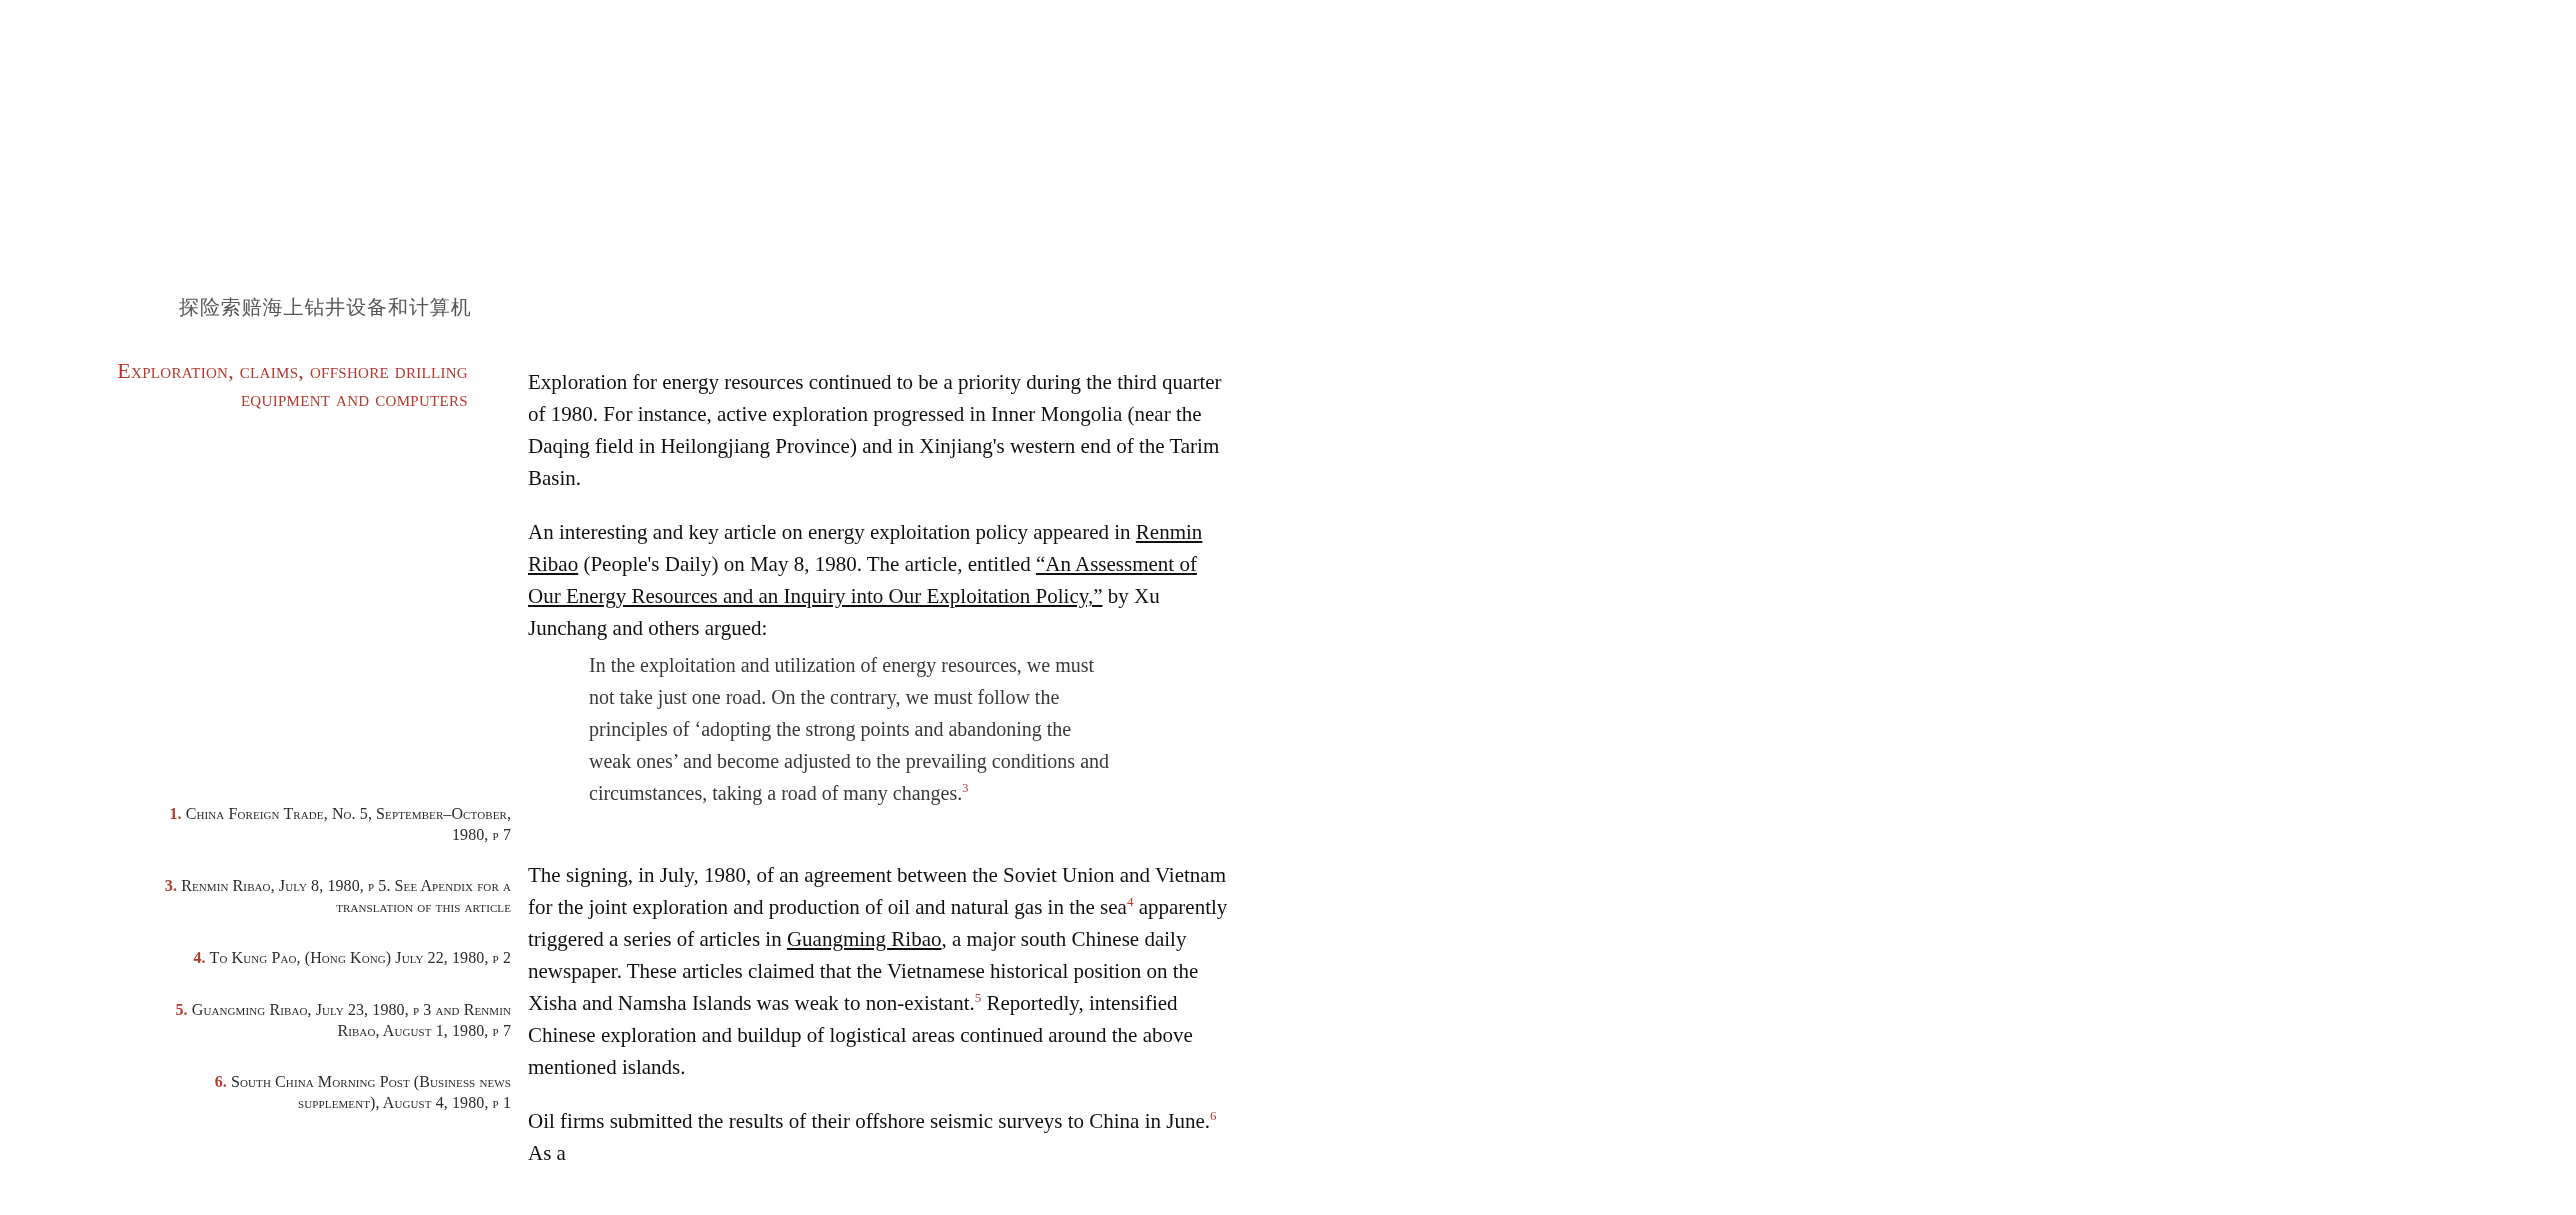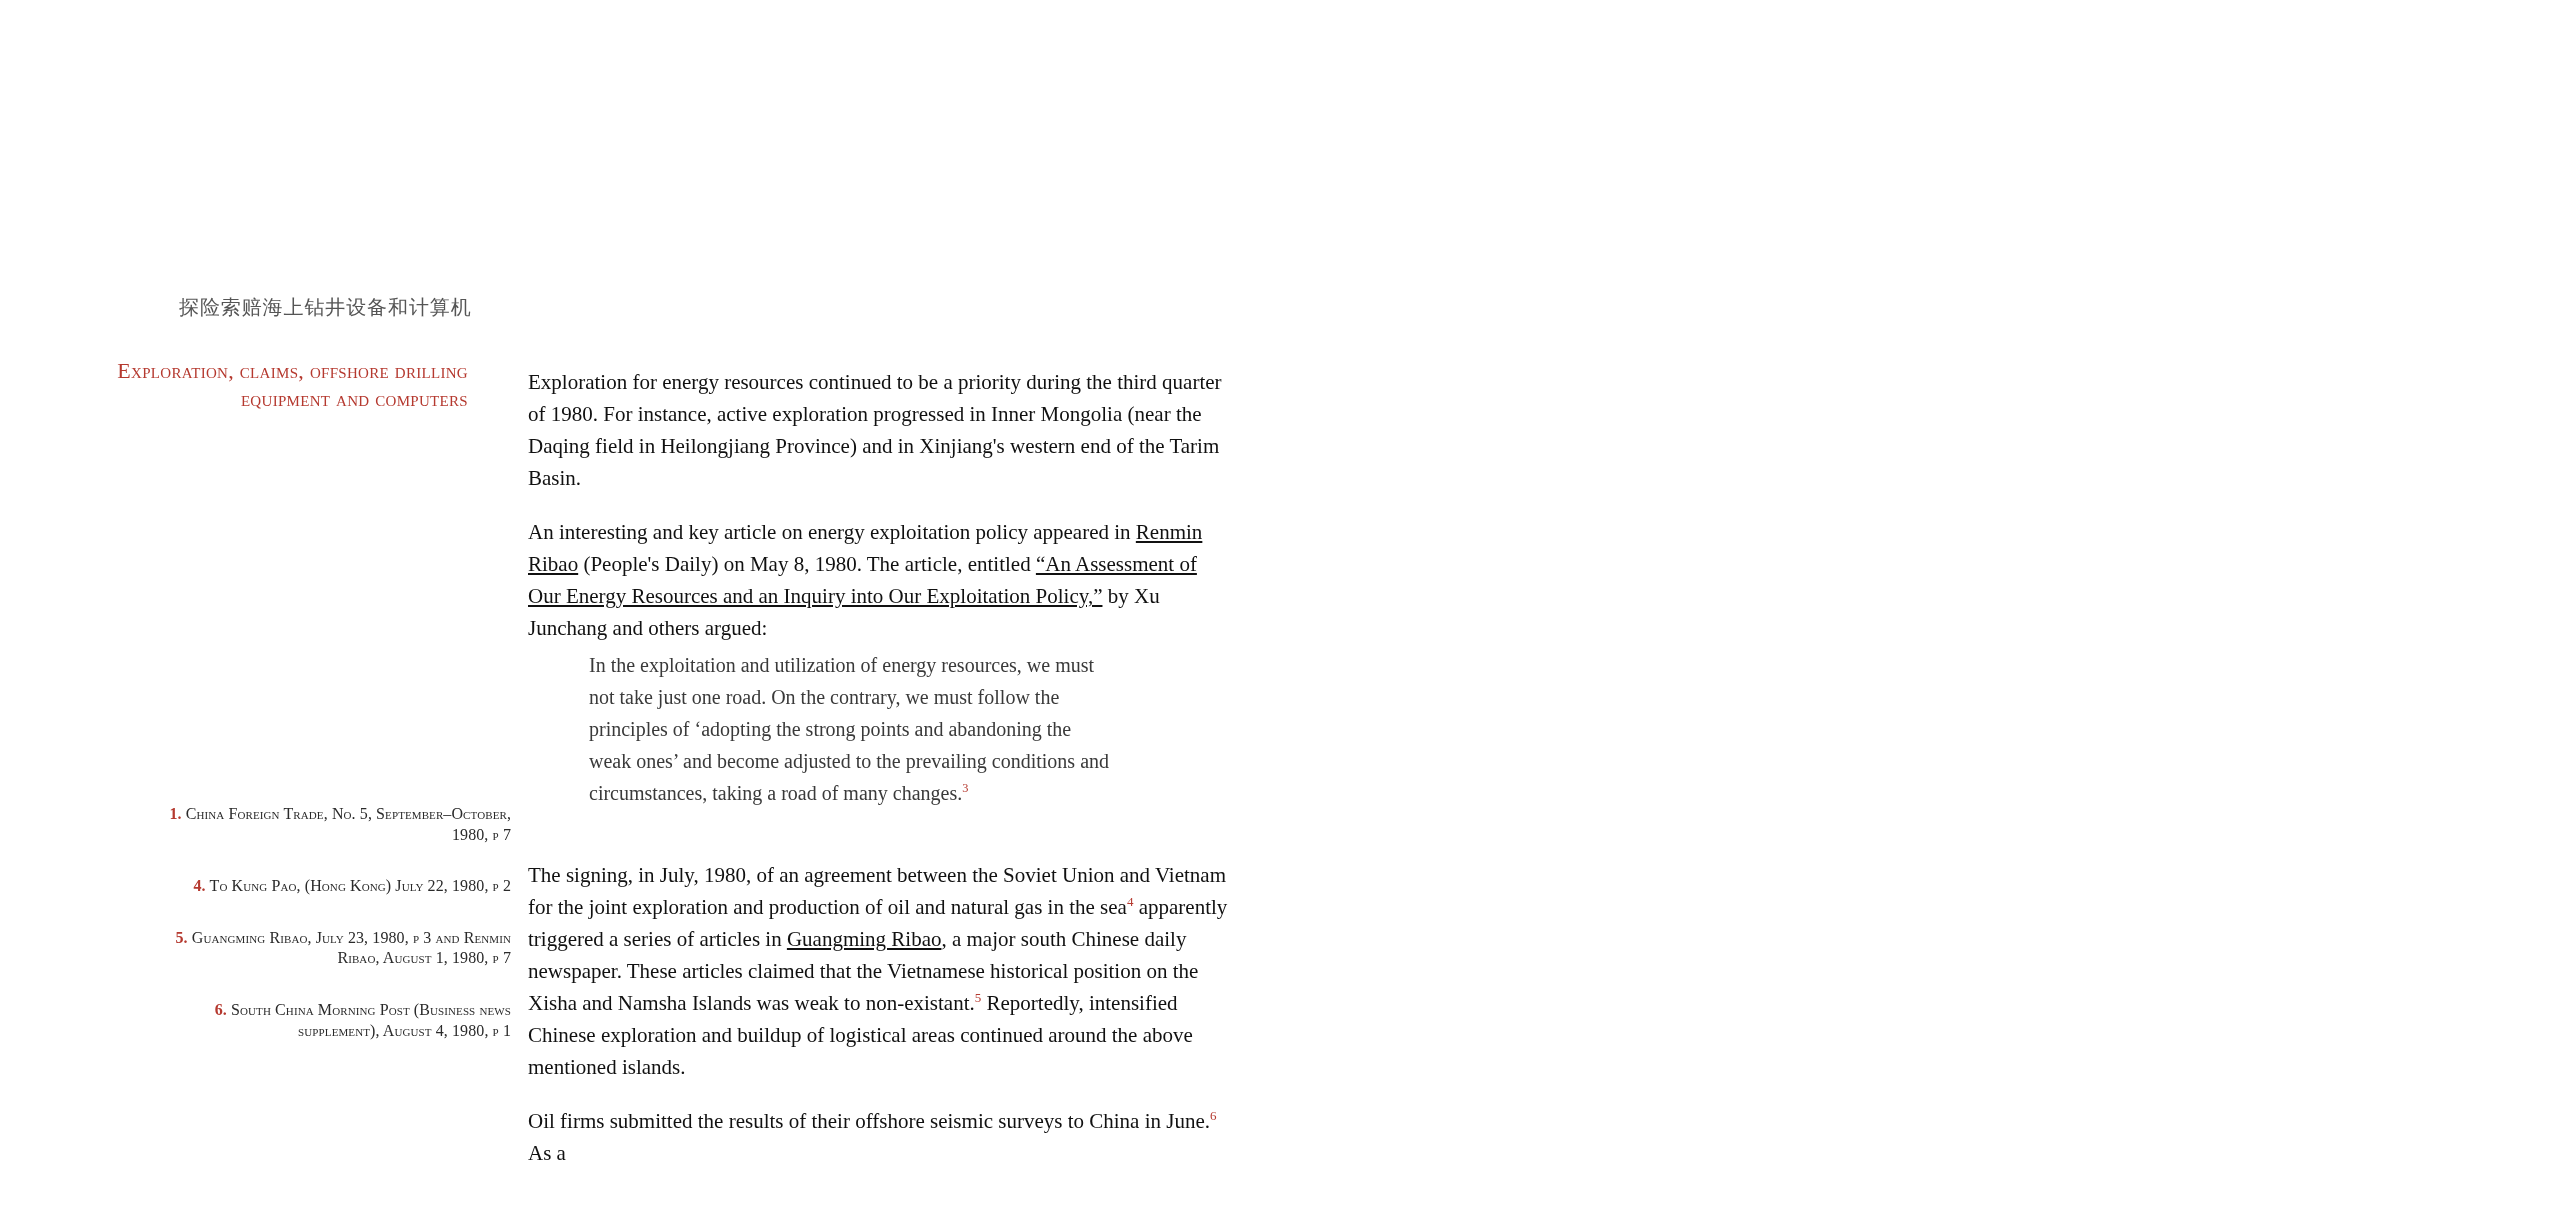--- a/index.html
+++ b/index.html
@@ -149,20 +149,21 @@
 
 
       <p class="para"><span>The signing, in July, 1980, of an agreement between the Soviet Union and Vietnam for the joint exploration and production of oil and natural gas in the sea</span><sup class="fn">4</sup><span> apparently triggered a series of articles in </span><span class="u">Guangming Ribao</span><span>, a major south Chinese daily newspaper. These articles claimed that the Vietnamese historical position on the Xisha and Namsha Islands was weak to non-existant.</span><sup class="fn">5</sup><span> Reportedly, intensified Chinese exploration and buildup of logistical areas continued around the above mentioned islands.</span></p>
 
       <p class="para"><span>Oil firms submitted the results of their offshore seismic surveys to China in June.</span><sup class="fn">6</sup><span> As a</span></p>
 
     </div>
 
     <div class="margin-notes margin-notes-left">
       <div class="note"><span class="note-num">1.</span> <span>China Foreign Trade, No. 5, September–October, 1980, p 7</span></div>
+      <div class="note"><span class="note-num">3.</span> <span>Renmin Ribao, July 8, 1980, p 5. See Apendix for a translation of this article</span></div>
       <div class="note"><span class="note-num">4.</span> <span>To Kung Pao, (Hong Kong) July 22, 1980, p 2</span></div>
       <div class="note"><span class="note-num">5.</span> <span>Guangming Ribao, July 23, 1980, p 3 and Renmin Ribao, August 1, 1980, p 7</span></div>
       <div class="note"><span class="note-num">6.</span> <span>South China Morning Post (Business news supplement), August 4, 1980, p 1</span></div>
     </div>
 
     <div class="folio folio-left">42</div>
   </div>
 
   <div class="page page-right">
 

